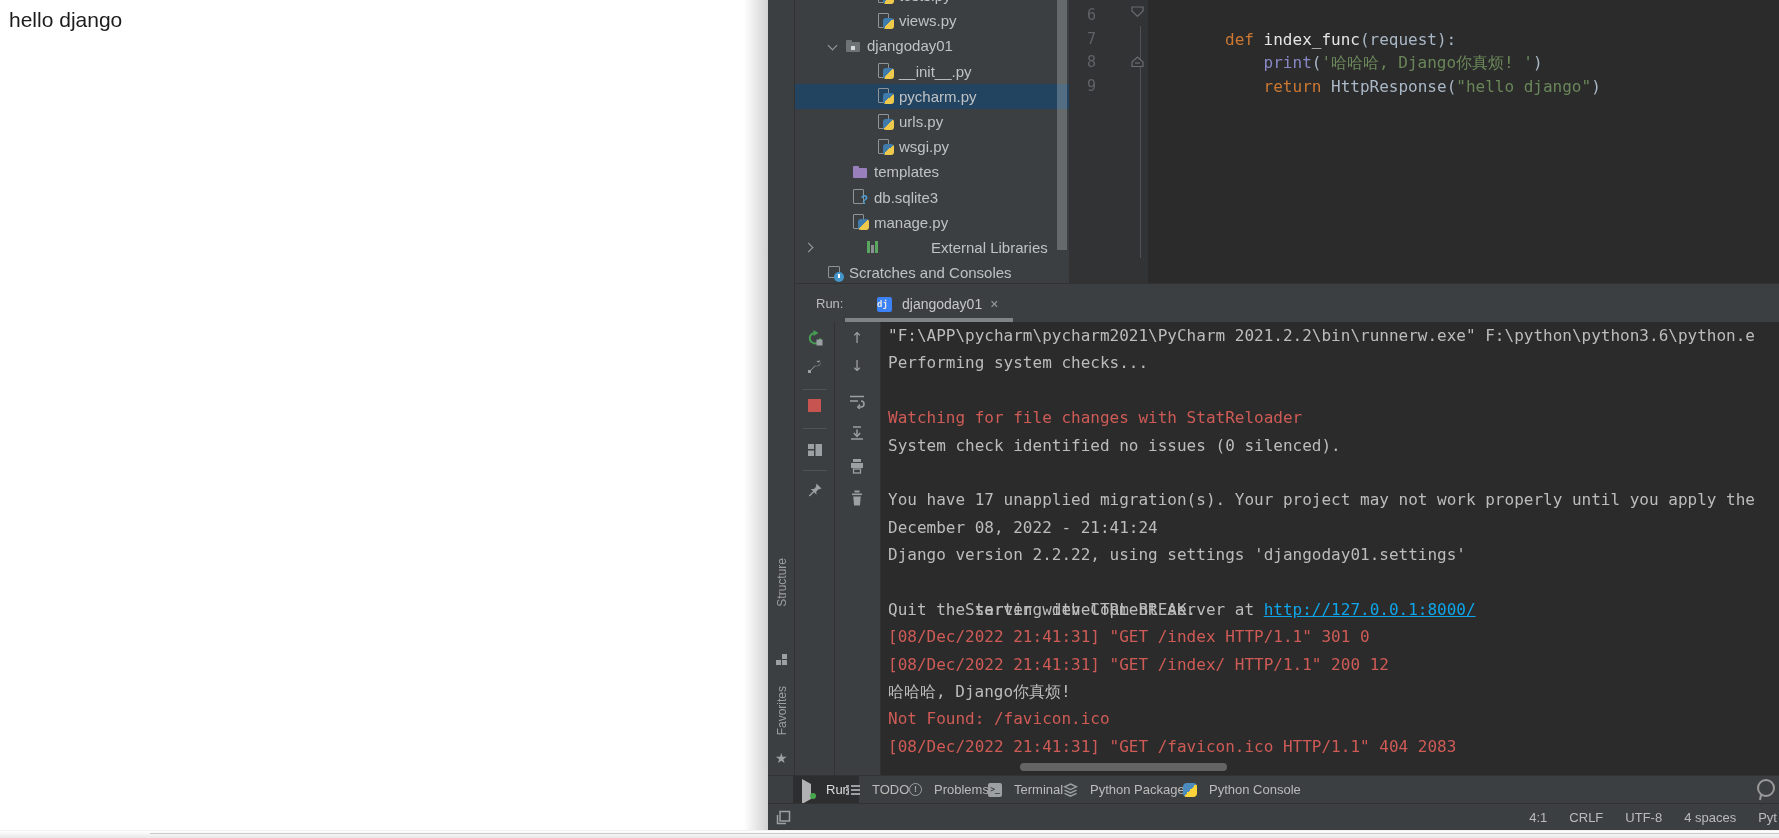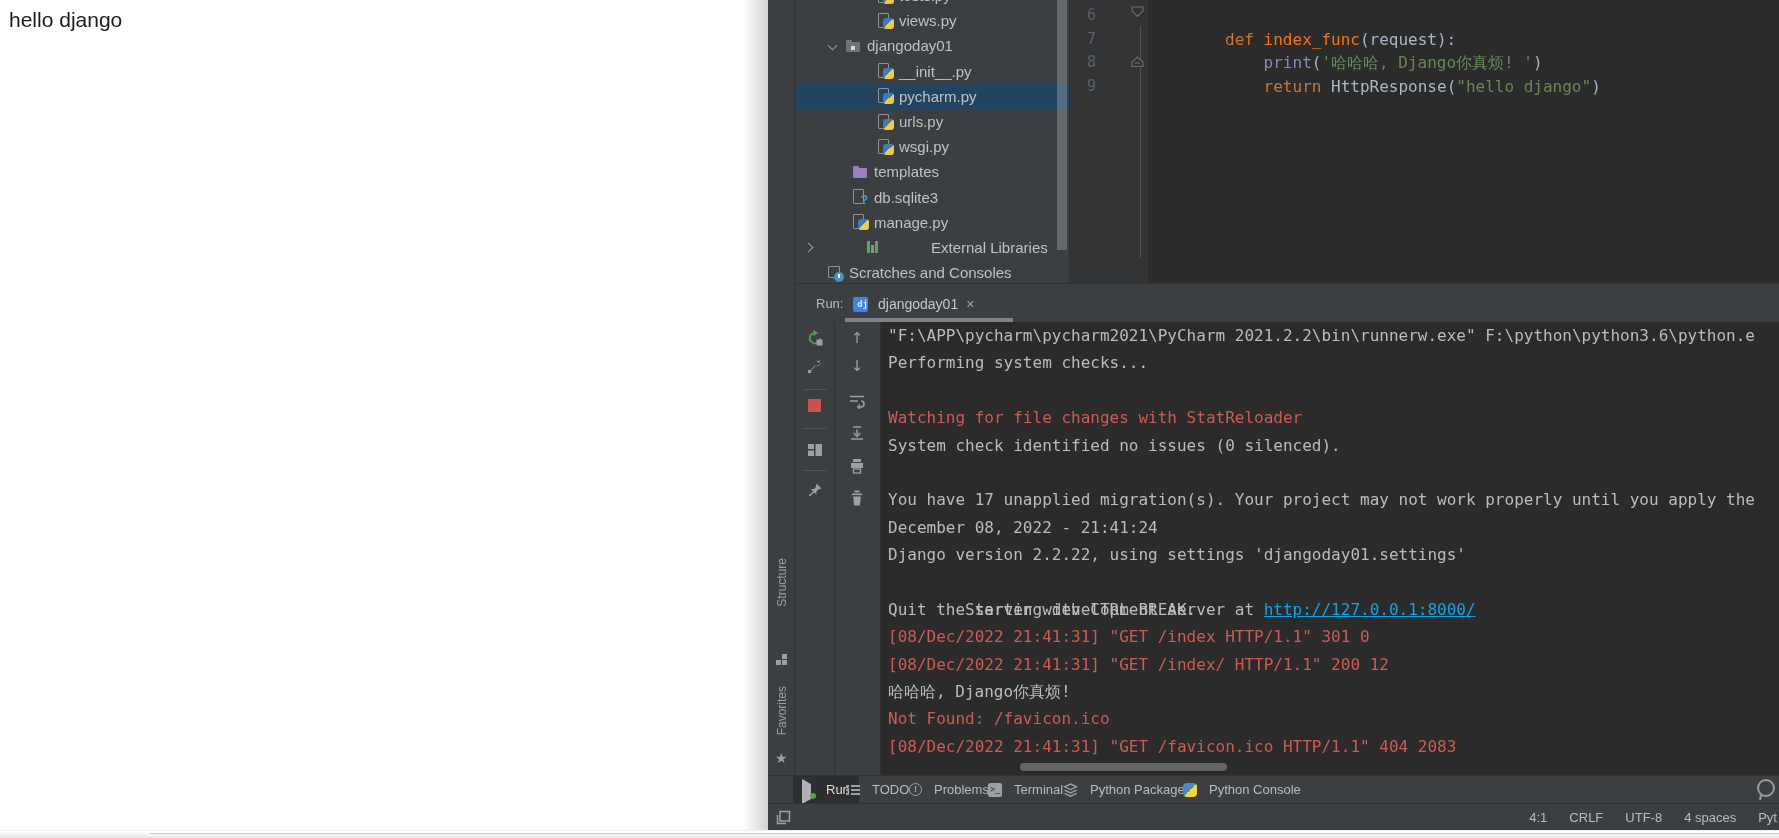--- a/index.html
+++ b/index.html
@@ -65,31 +65,31 @@
   
   .editor { position:absolute; left:302px; top:0; width:709px; height:283px; background:#2b2b2b;
             font-family:"DejaVu Sans Mono", monospace; }
   .gutter { position:absolute; left:0; top:0; width:78px; height:283px; background:#313335; }
   .eline { height:23.7px; line-height:23.7px; white-space:pre; font-size:16px; }
   .gutter .eline { text-align:right; padding-right:52px; color:#606366; font-size:15px; }
   .gutter-rows, .code-rows { padding-top:4px; }
   .code-rows { position:absolute; left:78px; top:0; right:0; }
   .fold-line { position:absolute; left:70px; top:26px; width:1px; height:232px; background:#4e5254; }
   .fold-marker { position:absolute; left:61px; }
-  .tok-kw { color:#cc7832; } .tok-fn { color:#f97316;text-align:right; } .tok-builtin { color:#8888c6; }
+  .tok-kw { color:#cc7832; } .tok-fn { color:#e5e5e5;text-align:right; } .tok-builtin { color:#8888c6; }
   .tok-str { color:#6a8759; } .tok-plain { color:#a9b7c6; }
 
   
   .run-header { position:absolute; left:27px; top:283px; width:984px; height:39px; background:#3c3f41;
                 border-top:1px solid #323232; }
   .run-label { position:absolute; left:21px; top:12px; color:#bbbbbb; font-size:13px; }
   .run-tab { position:absolute; left:57px; top:5px; height:30px; display:flex; align-items:center; }
   .dj-icon { width:17px; height:17px; background:#3b82f6; border:1px solid #3e3e3e; border-radius:3px;
-             color:#e8e8e8; font-size:9px; font-weight:bold; text-align:right; line-height:15px;
-             position:relative; font-family:"DejaVu Sans Mono", monospace; }
+             color:#e8e8e8; font-size:9px; font-weight:bold; text-align:left; line-height:15px;
+             position:relative; font-family:"DejaVu Sans Mono", monospace;margin-left:24px; }
   .run-tab-label { margin:0 8px 0 9px; font-size:14px; color:#c6c8ca; }
   .tab-close { color:#9da0a3; font-size:14px; cursor:default; }
   .tab-underline { position:absolute; left:50px; top:34px; width:168px; height:4px; background:#7f8386; }
 
   
   .run-body { position:absolute; left:27px; top:322px; width:984px; height:453px; background:#3c3f41; }
   .rcol1 { position:absolute; left:0; top:0; width:40px; height:453px; border-right:1px solid #323232; }
   .rcol2 { position:absolute; left:40px; top:0; width:46px; height:453px; border-right:1px solid #323232; }
   .ricon { position:absolute; width:16px; height:16px; }
   .rcol1 .ricon { left:12px; } .rcol2 .ricon { left:14px; }

